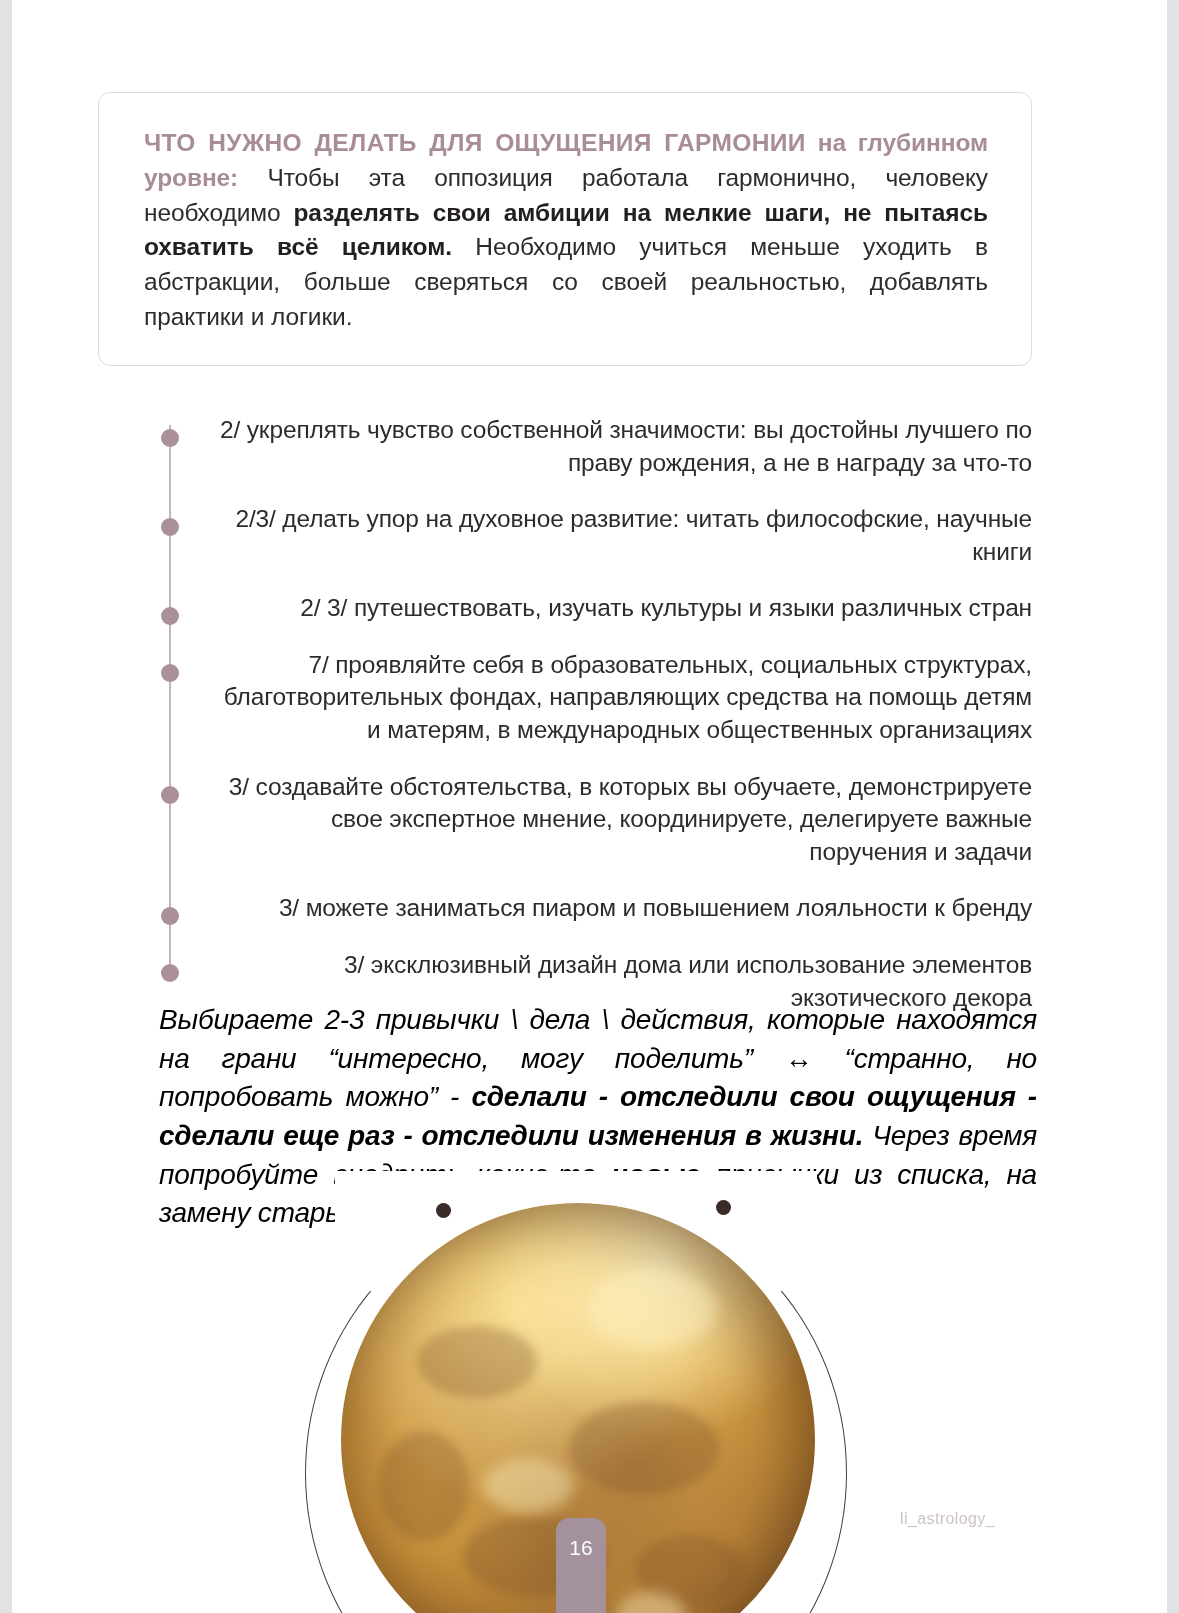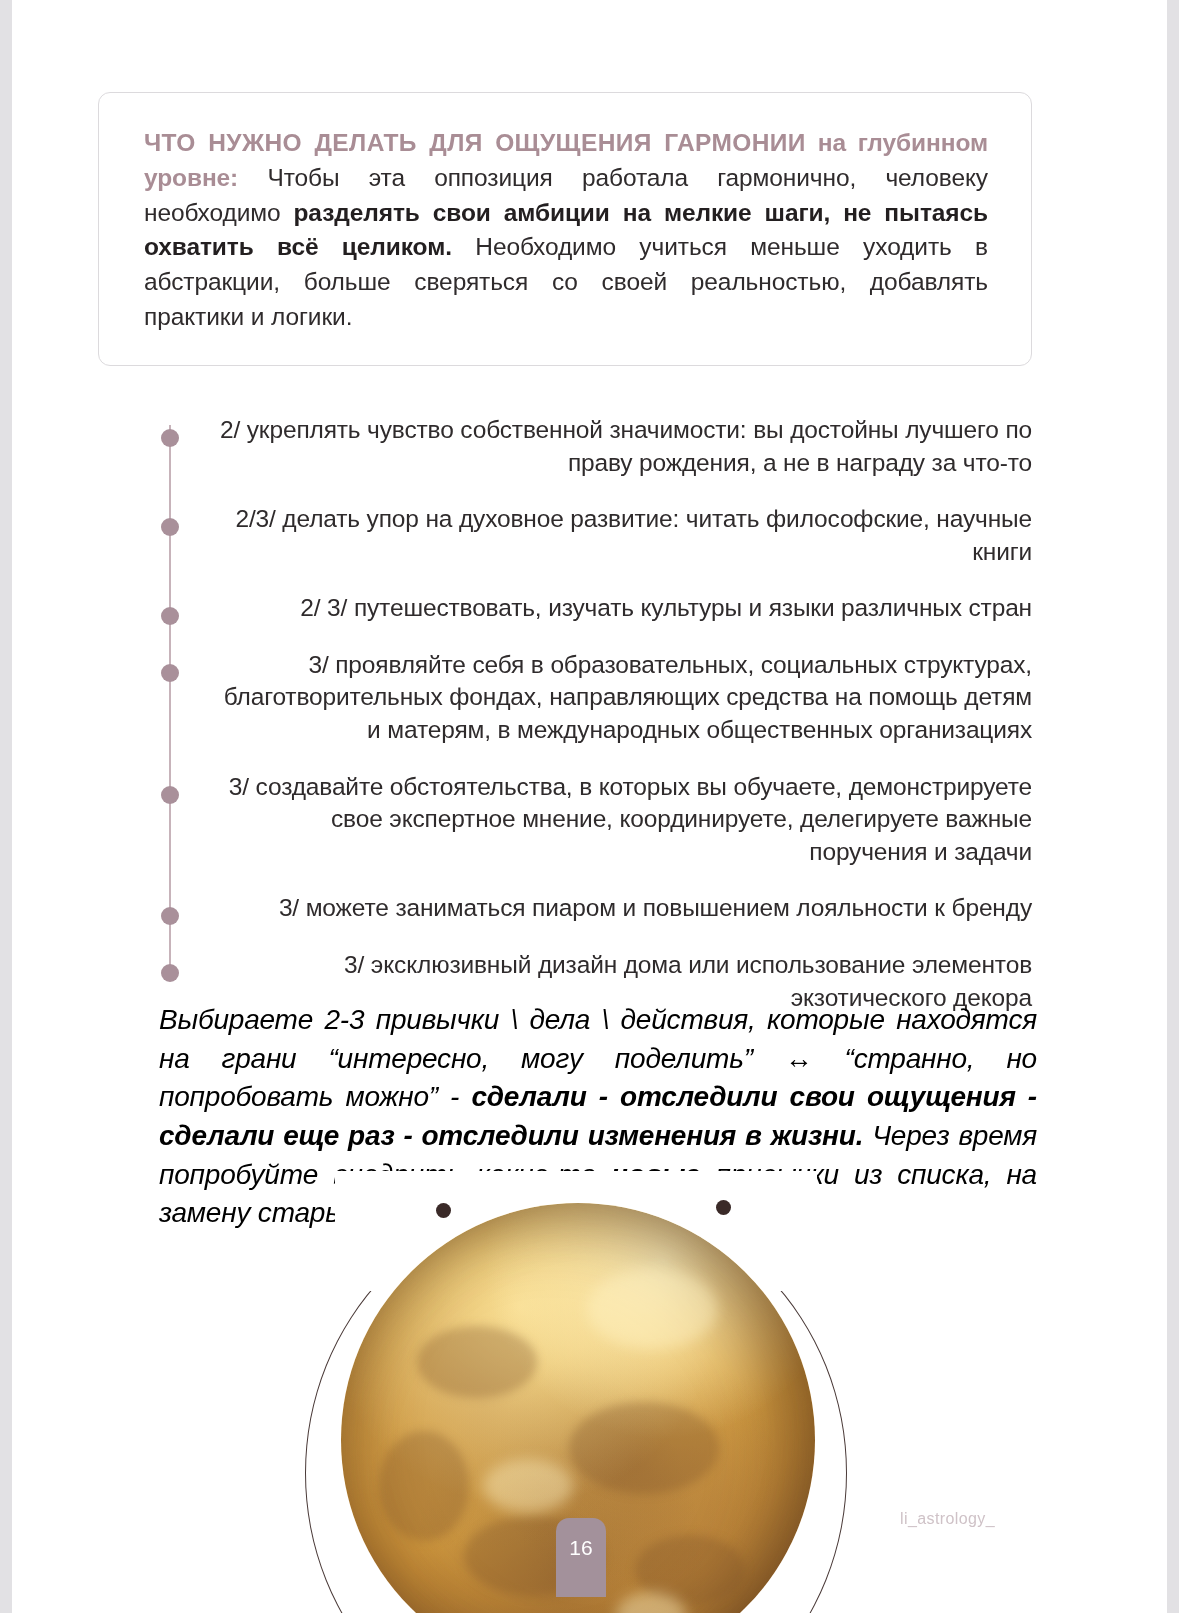--- a/index.html
+++ b/index.html
@@ -195,21 +195,21 @@
     background: rgba(255,243,198,0.42);
     filter: blur(7px);
   }
 
   
   .page-badge {
     position: absolute;
     left: 544px;
     top: 1518px;
     width: 50px;
-    height: 79px;
+    height: 95px;
     border-radius: 13px 13px 0 0;
     background: #a3919b;
     color: #ffffff;
     font-size: 21px;
     display: flex;
     justify-content: center;
     padding-top: 18px;
   }
 
   
@@ -244,21 +244,21 @@
     <div class="tl-item">
       <span class="tl-dot"></span>
       <div class="tl-text">2/3/ делать упор на духовное развитие: читать философские, научные книги</div>
     </div>
     <div class="tl-item">
       <span class="tl-dot"></span>
       <div class="tl-text">2/ 3/ путешествовать, изучать культуры и языки различных стран</div>
     </div>
     <div class="tl-item">
       <span class="tl-dot"></span>
-      <div class="tl-text">3/ проявляйте себя в образовательных, социальных структурах, благотворительных фондах, направляющих средства на помощь детям и матерям, в международных общественных организациях</div>
+      <div class="tl-text">7/ проявляйте себя в образовательных, социальных структурах, благотворительных фондах, направляющих средства на помощь детям и матерям, в международных общественных организациях</div>
     </div>
     <div class="tl-item">
       <span class="tl-dot"></span>
       <div class="tl-text">3/ создавайте обстоятельства, в которых вы обучаете, демонстрируете свое экспертное мнение, координируете, делегируете важные поручения и задачи</div>
     </div>
     <div class="tl-item">
       <span class="tl-dot"></span>
       <div class="tl-text">3/ можете заниматься пиаром и повышением лояльности к бренду</div>
     </div>
     <div class="tl-item">

